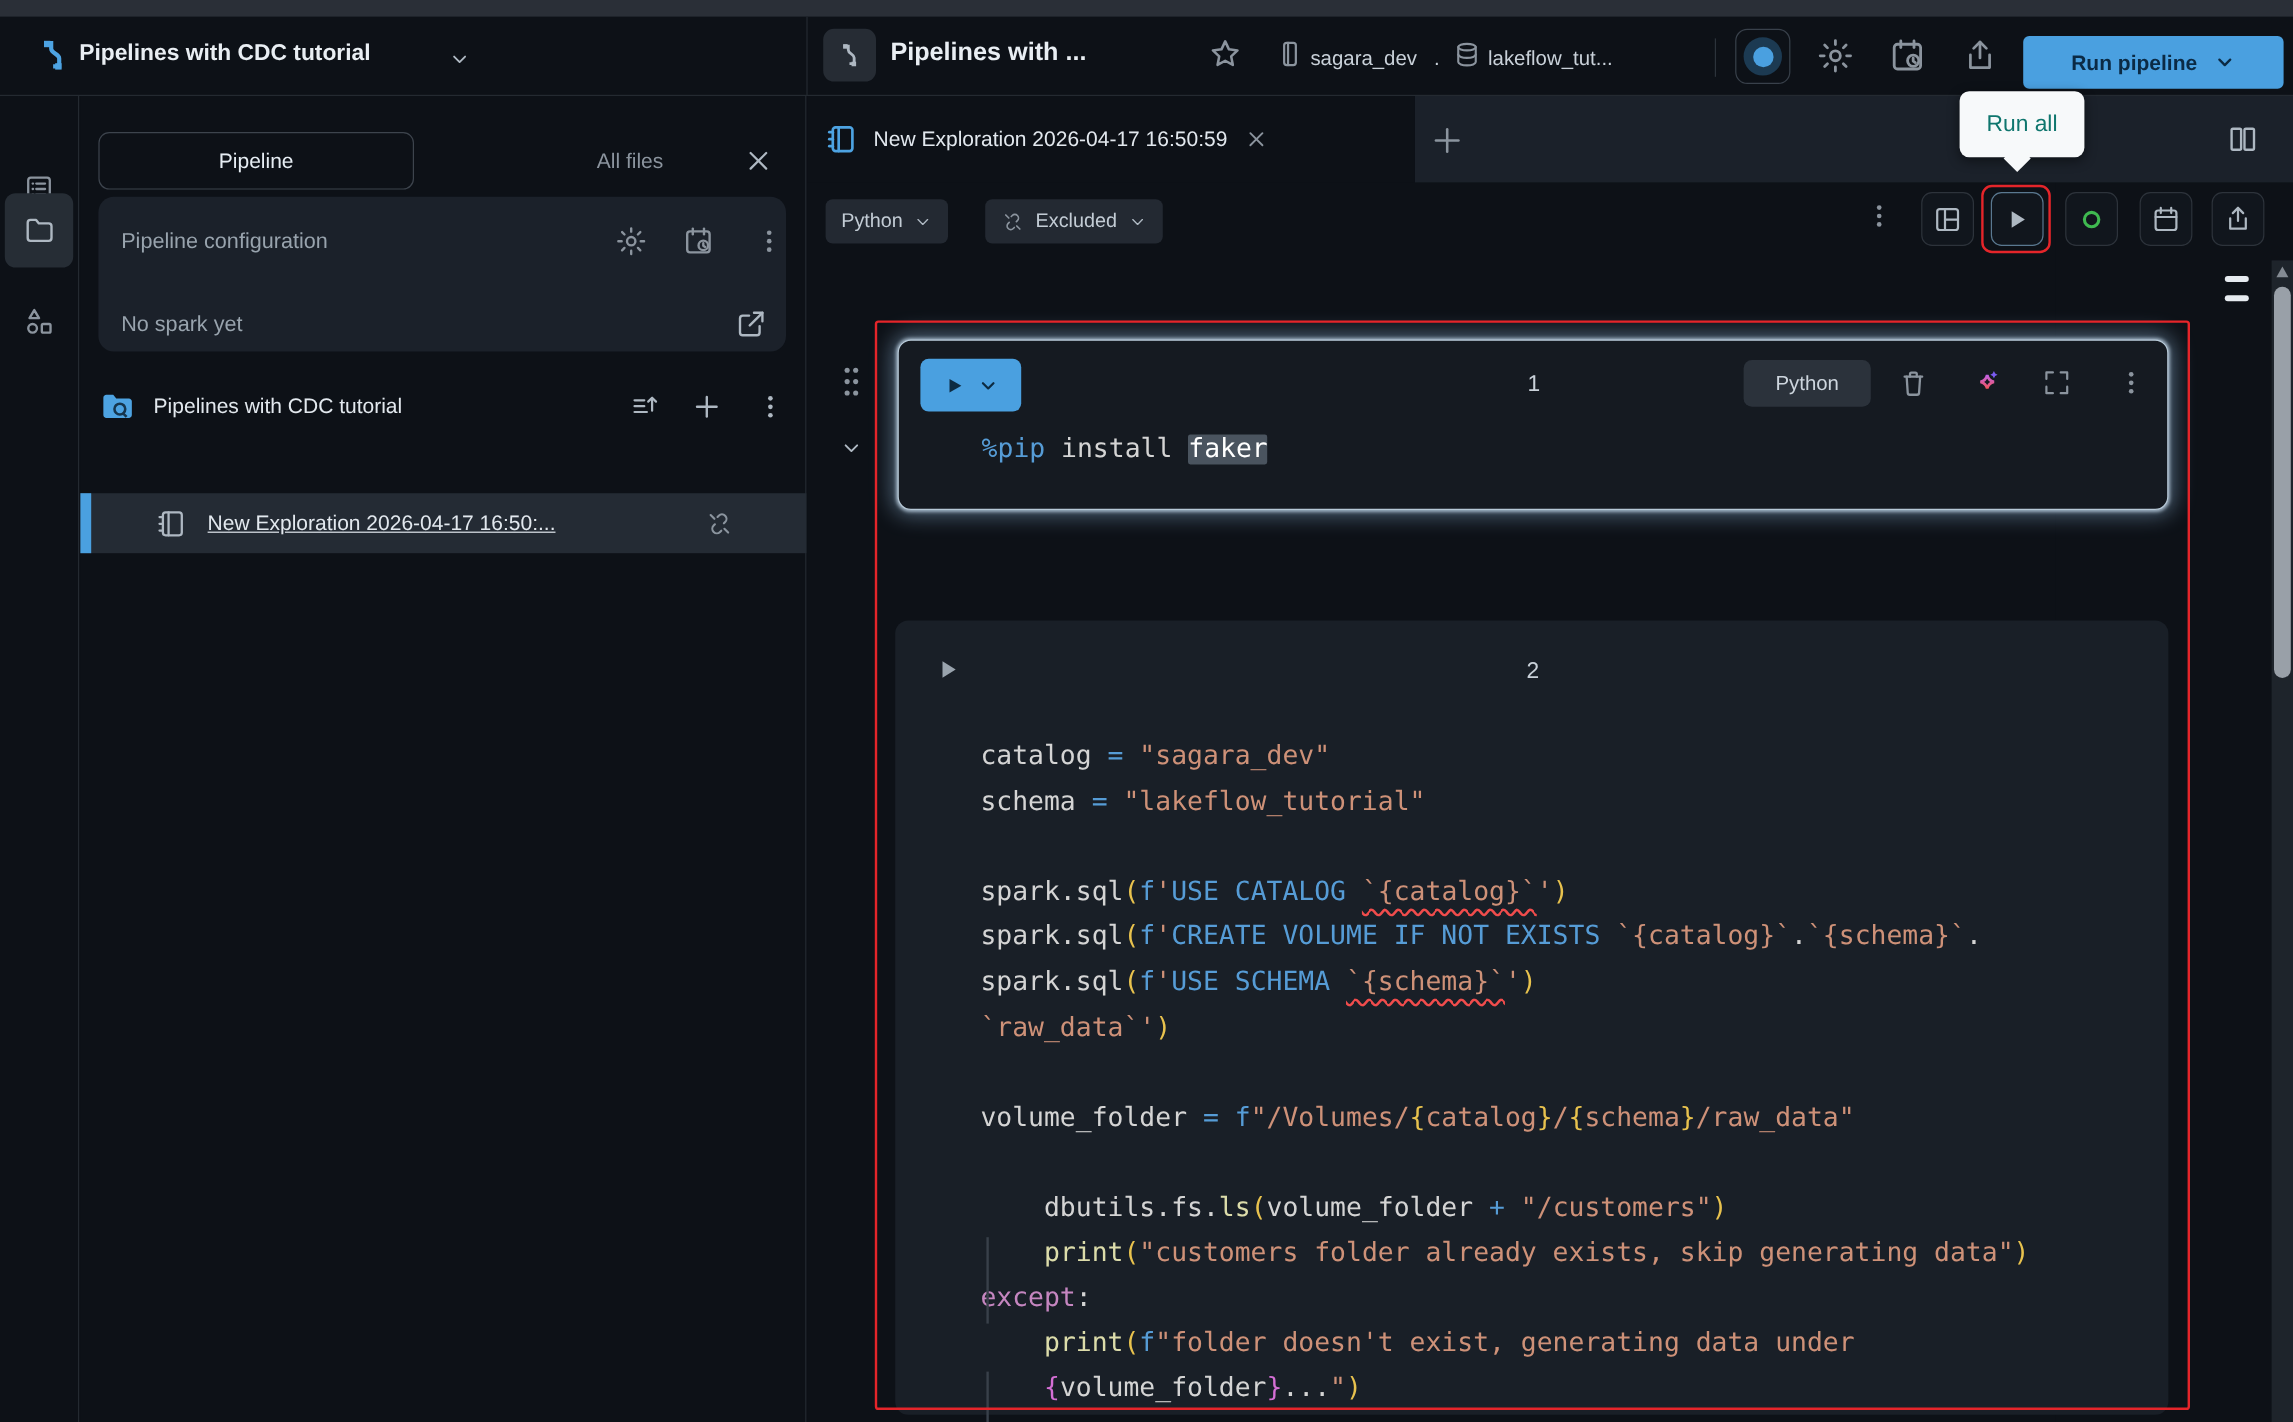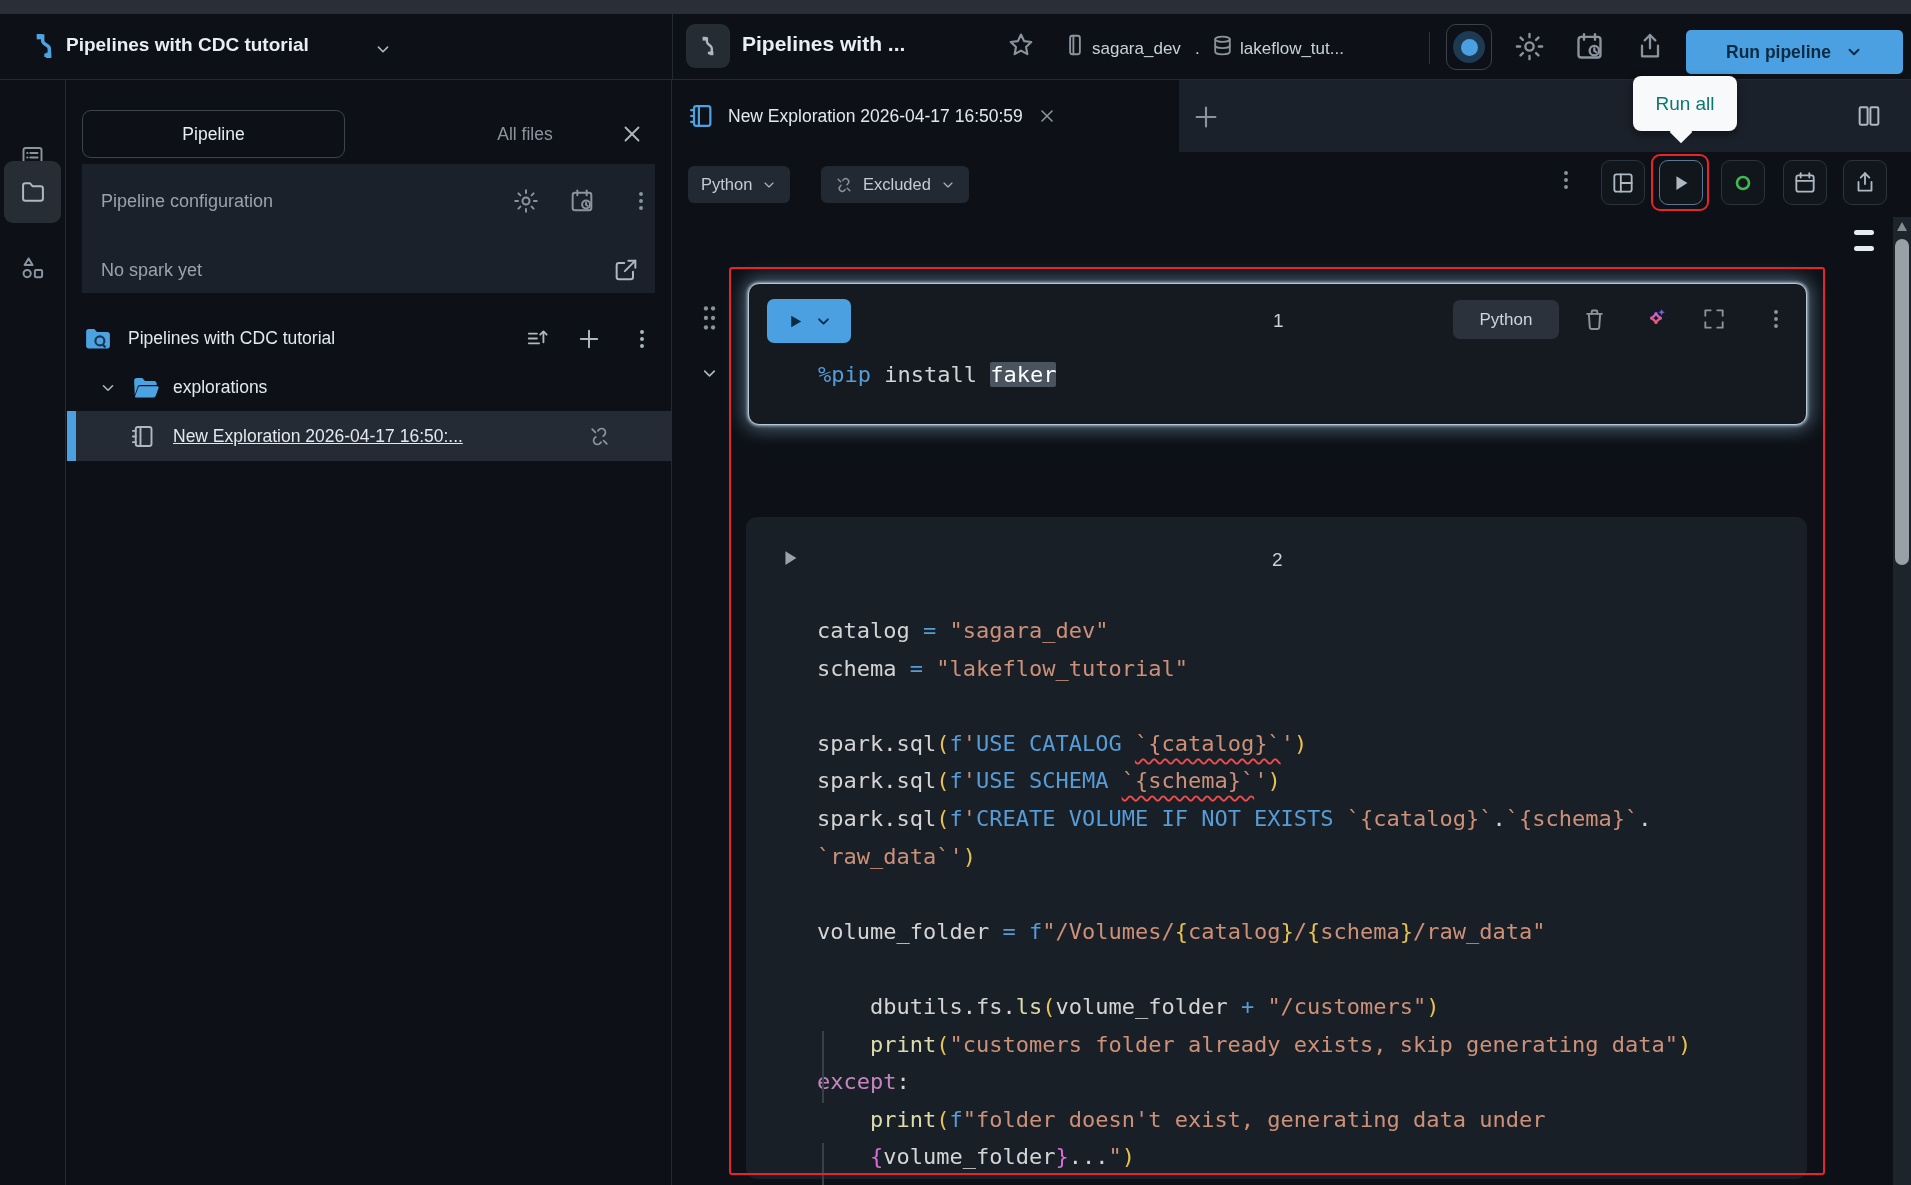--- a/index.html
+++ b/index.html
@@ -30,21 +30,21 @@
   
   #sidebar { left:0; top:80px; width:66px; height:1105px; background:#0d1117; border-right:1px solid #242a31; }
   .side-item { position:absolute; left:4px; width:57px; height:50px; border-radius:9px; display:flex; align-items:center; justify-content:center; cursor:pointer; }
   .side-item.active { background:#262d35; height:62px; }
 
   
   #panel { left:67px; top:80px; width:605px; height:1105px; background:#0d1117; border-right:1px solid #242a31; }
   #tab-pipeline { left:15px; top:30px; width:263px; height:48px; border:1px solid #3d444d; border-radius:9px; background:#0d1117;
     display:flex; align-items:center; justify-content:center; color:#e6edf3; font-size:17.5px; cursor:pointer; }
   #tab-allfiles { left:279px; top:30px; width:280px; height:48px; display:flex; align-items:center; justify-content:center; color:#8b949e; font-size:17.5px; cursor:pointer;margin-left:39px; }
-  #config-card { left:15px; top:84px; width:573px; height:129px; background:#1b212a; border-radius:0; }
+  #config-card { left:15px; top:84px; width:573px; height:129px; background:#1b212a; border-radius:13px; }
   .card-title { color:#98a3ad; font-size:18px; }
   .tree-row { position:absolute; left:0; width:605px; height:46px; display:flex; align-items:center; cursor:pointer; }
   .tree-label { color:#e2e8ee; font-size:17.5px; white-space:nowrap; }
   #tree-notebook-row { background:#242b34; height:50px; }
   #tree-notebook-row .selbar { position:absolute; left:0; top:0; width:9px; height:50px; background:#4aa0e0; }
 
   
   #main { left:673px; top:80px; width:1040px; height:1105px; background:#0d1117; }
   #tabstrip-rest { position:absolute; left:506px; top:0; width:732px; height:72px; background:#1b212a; }
   #nbtab { position:absolute; left:0; top:0; width:506px; height:72px; background:#0d1117; display:flex; align-items:center; gap:13px; padding-left:14px; cursor:pointer; }
@@ -299,30 +299,20 @@
         </svg>
       <svg class="abs" style="left:562px; top:11px;" width="26" height="26" viewBox="0 0 24 24">
           <g fill="#aeb8c2">
             <circle cx="12" cy="5.5" r="1.8"></circle>
             <circle cx="12" cy="12" r="1.8"></circle>
             <circle cx="12" cy="18.5" r="1.8"></circle>
           </g>
         </svg>
     </div>
 
-    <div class="tree-row" style="top:284px;">
-      <svg class="abs" style="left:30px; top:13px;" width="22" height="22" viewBox="0 0 24 24">
-          <polyline class="ic ic-light" stroke-width="2.2" points="7,9.5 12,14.5 17,9.5"></polyline>
-        </svg>
-      <svg class="abs" style="left:64px; top:9px;" width="30" height="30" viewBox="0 0 24 24">
-          <path fill="#4da3e2" d="M2.5 6c0-1.1.9-2 2-2h4.6l2 2.4h7.4c1.1 0 2 .9 2 2v1.1H7.2a2 2 0 0 0-1.9 1.4L3 17.5z"></path>
-          <path fill="#4da3e2" d="M3.2 18.7l2.6-7.2c.2-.6.8-1 1.4-1h13.9c.7 0 1.2.7 1 1.3l-2.3 6.4a2 2 0 0 1-1.9 1.3H4.1c-.6 0-1.1-.4-.9-.8z"></path>
-        </svg>
-      <span class="tree-label" style="margin-left:106px;">explorations</span>
-    </div>
 
     <div class="tree-row" id="tree-notebook-row" style="top:331px;">
       <div class="selbar"></div>
       <svg class="abs" style="left:62px; top:12px;" width="27" height="27" viewBox="0 0 24 24">
           <g class="ic ic-light" stroke-width="1.8">
             <rect x="6" y="3.5" width="14" height="17" rx="2"></rect>
             <line x1="10.2" y1="3.5" x2="10.2" y2="20.5"></line>
             <line x1="3.5" y1="7" x2="6" y2="7"></line>
             <line x1="3.5" y1="12" x2="6" y2="12"></line>
             <line x1="3.5" y1="17" x2="6" y2="17"></line>
@@ -543,22 +533,22 @@
         <svg width="22" height="22" viewBox="0 0 24 24">
             <path d="M7 4.5l12 7.5-12 7.5z" fill="#99a3ad"></path>
           </svg>
       </div>
       <div class="cellnum" style="left:526px; top:32px;">2</div>
       <div class="code abs" style="left:71px; top:95px;">
           <div class="code-line"><span class="tk-d">catalog </span><span class="tk-o">= </span><span class="tk-s">"sagara_dev"</span></div>
           <div class="code-line"><span class="tk-d">schema </span><span class="tk-o">= </span><span class="tk-s">"lakeflow_tutorial"</span></div>
           <div class="code-line">&nbsp;</div>
           <div class="code-line"><span class="tk-d">spark.sql</span><span class="tk-p">(</span><span class="tk-k">f</span><span class="tk-s">'</span><span class="tk-k">USE CATALOG </span><span class="tk-sq">`{catalog}`</span><span class="tk-s">'</span><span class="tk-p">)</span></div>
+          <div class="code-line"><span class="tk-d">spark.sql</span><span class="tk-p">(</span><span class="tk-k">f</span><span class="tk-s">'</span><span class="tk-k">CREATE VOLUME IF NOT EXISTS </span><span class="tk-s">`{catalog}`</span><span class="tk-d">.</span><span class="tk-s">`{schema}`</span><span class="tk-d">.</span></div>
           <div class="code-line"><span class="tk-d">spark.sql</span><span class="tk-p">(</span><span class="tk-k">f</span><span class="tk-s">'</span><span class="tk-k">USE SCHEMA </span><span class="tk-sq">`{schema}`</span><span class="tk-s">'</span><span class="tk-p">)</span></div>
-          <div class="code-line"><span class="tk-d">spark.sql</span><span class="tk-p">(</span><span class="tk-k">f</span><span class="tk-s">'</span><span class="tk-k">CREATE VOLUME IF NOT EXISTS </span><span class="tk-s">`{catalog}`</span><span class="tk-d">.</span><span class="tk-s">`{schema}`</span><span class="tk-d">.</span></div>
           <div class="code-line"><span class="tk-s">`raw_data`'</span><span class="tk-p">)</span></div>
           <div class="code-line">&nbsp;</div>
           <div class="code-line"><span class="tk-d">volume_folder </span><span class="tk-o">= </span><span class="tk-k">f</span><span class="tk-s">"/Volumes/</span><span class="tk-p">{</span><span class="tk-s">catalog</span><span class="tk-p">}</span><span class="tk-s">/</span><span class="tk-p">{</span><span class="tk-s">schema</span><span class="tk-p">}</span><span class="tk-s">/raw_data"</span></div>
           <div class="code-line">&nbsp;</div>
           <div class="code-line"><span class="tk-d">    dbutils.fs.</span><span class="tk-f">ls</span><span class="tk-p">(</span><span class="tk-d">volume_folder </span><span class="tk-o">+ </span><span class="tk-s">"/customers"</span><span class="tk-p">)</span></div>
           <div class="code-line"><span class="tk-d">    </span><span class="tk-f">print</span><span class="tk-p">(</span><span class="tk-s">"customers folder already exists, skip generating data"</span><span class="tk-p">)</span></div>
           <div class="code-line"><span class="tk-c">except</span><span class="tk-d">:</span></div>
           <div class="code-line"><span class="tk-d">    </span><span class="tk-f">print</span><span class="tk-p">(</span><span class="tk-k">f</span><span class="tk-s">"folder doesn't exist, generating data under</span></div>
           <div class="code-line"><span class="tk-d">    </span><span class="tk-m">{</span><span class="tk-d">volume_folder</span><span class="tk-m">}</span><span class="tk-d">...</span><span class="tk-s">"</span><span class="tk-p">)</span></div>
         </div>

